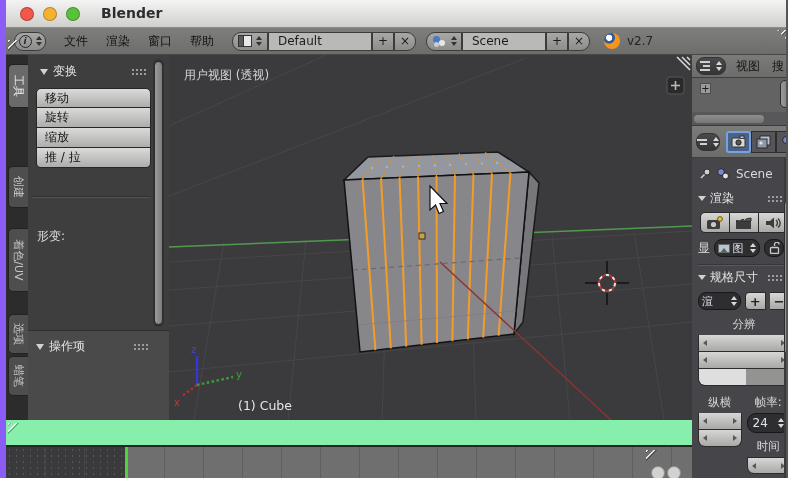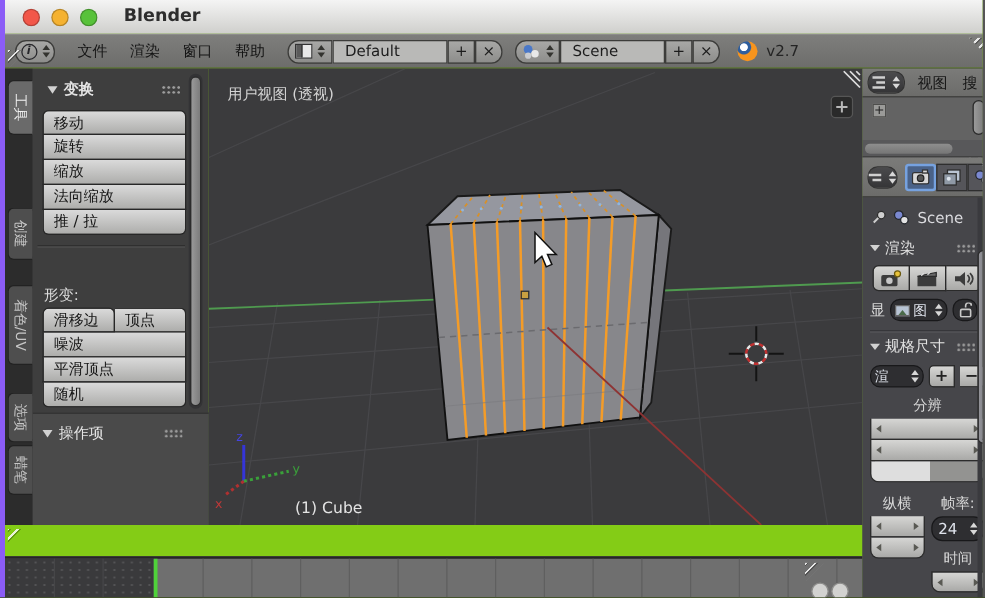--- a/index.html
+++ b/index.html
@@ -1,18 +1,18 @@
 <!DOCTYPE html>
 <html><head>
 <meta charset="utf-8">
 <style>
   html,body{margin:0;padding:0;background:#222;}
   *{box-sizing:border-box;font-family:"DejaVu Sans","Liberation Sans",sans-serif;}
-  #window{position:relative;width:788px;height:478px;background:#84cc16;overflow:hidden;
-    border-left:4px solid #8b5cf6;border-right:2px solid #555;}
+  #window{position:relative;width:788px;height:478px;background:#86efac;overflow:hidden;
+    border-left:6px solid #8b5cf6;border-right:2px solid #555;}
   
   #titlebar{position:absolute;left:0;top:0;width:788px;height:28px;
     background:linear-gradient(#f4f4f4,#cfcfcc);border-bottom:1px solid #8d8d8b;}
   .light{position:absolute;top:7px;width:14px;height:14px;border-radius:50%;border:1px solid rgba(0,0,0,.25);}
   #titlebar .title{position:absolute;left:95px;top:5px;font-size:14px;font-weight:bold;color:#2d2d2d;}
   
   #topbar{position:absolute;left:0;top:28px;width:788px;height:27px;
     background:linear-gradient(#7e7e7c,#6d6d6b);border-bottom:1px solid #474745;
     display:flex;align-items:center;}
   .menuitem{font-size:12px;color:#141414;margin-left:18px;cursor:default;}
@@ -170,21 +170,21 @@
 
     <div class="tbtn" style="width:36px;margin-left:18px;border-radius:9px 0 0 9px;">
       <span class="layicon">
           <b></b>
         </span>
       <span class="spin">
           <i class="up"></i>
           <i class="dn"></i>
         </span>
     </div>
-    <div class="tfield" style="width:92px;border-radius:0;">
+    <div class="tfield" style="width:104px;border-radius:0;">
       <span>Default</span>
     </div>
     <div class="tbtn sq">
         <span>+</span>
       </div>
     <div class="tbtn sq last">
         <span>×</span>
       </div>
 
     <div class="tbtn" style="width:36px;margin-left:10px;border-radius:9px 0 0 9px;">
@@ -226,64 +226,42 @@
     <div class="vtab" style="top:173px;width:64px;">
         <span>着色/UV</span>
       </div>
     <div class="vtab" style="top:259px;width:40px;">
         <span>选项</span>
       </div>
     <div class="vtab" style="top:301px;width:40px;">
         <span>蜡笔</span>
       </div>
 
-    <div class="phead" style="left:34px;top:8px;width:106px;font-weight:bold;">
+    <div class="phead" style="left:34px;top:8px;width:106px;">
       <span class="tri"></span>
       <span>变换</span>
       <span class="gripdots" style="margin-left:auto;"></span>
     </div>
     <div class="toolbtns" style="top:33px;">
       <div class="toolbtn">
           <span>移动</span>
         </div>
       <div class="toolbtn">
           <span>旋转</span>
         </div>
       <div class="toolbtn">
           <span>缩放</span>
         </div>
       <div class="toolbtn">
-          <span>法向缩放</span>
-        </div>
-      <div class="toolbtn">
           <span>推 / 拉</span>
         </div>
     </div>
     <div class="divider" style="top:141px;"></div>
 
     <div class="slabel" style="left:31px;top:173px;">形变:</div>
-    <div class="toolbtns" style="top:191px;">
-      <div class="btnrow2">
-        <div class="toolbtn">
-            <span>滑移边</span>
-          </div>
-        <div class="toolbtn">
-            <span>顶点</span>
-          </div>
-      </div>
-      <div class="toolbtn">
-          <span>噪波</span>
-        </div>
-      <div class="toolbtn">
-          <span>平滑顶点</span>
-        </div>
-      <div class="toolbtn">
-          <span>随机</span>
-        </div>
-    </div>
 
     <div class="phead" style="left:30px;top:283px;width:112px;">
       <span class="tri"></span>
       <span>操作项</span>
       <span class="gripdots" style="margin-left:auto;"></span>
     </div>
 
     <div class="vscrolltrack" style="left:147px;top:4px;width:11px;height:268px;">
       <div class="vscrollthumb" style="left:1px;top:2px;width:9px;height:264px;"></div>
     </div>

